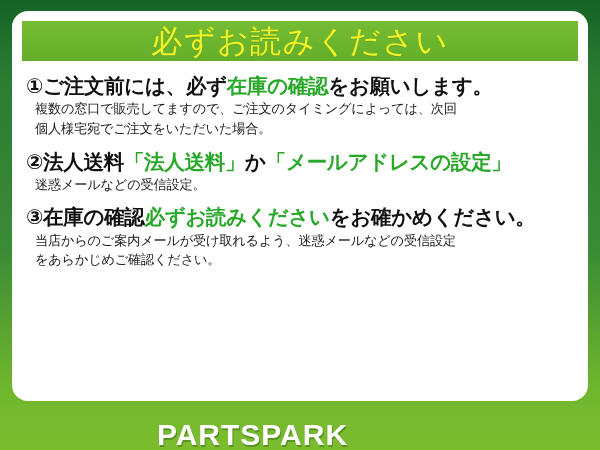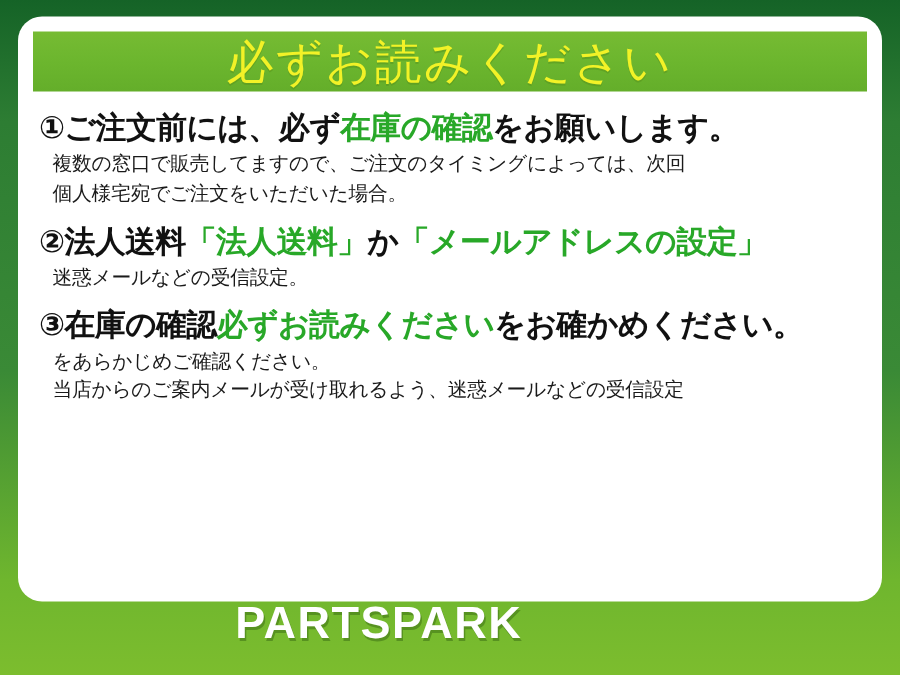--- a/index.html
+++ b/index.html
@@ -105,21 +105,21 @@
   .item-3 { margin-top: 9px; }
 
   
   .footer-band {
     position: absolute;
     left: 0;
     bottom: 0;
     width: 505px;
     height: 49px;
     display: flex;
-    align-items: flex-start;
+    align-items: flex-end;
     justify-content: center;
   }
 
   .brand {
     color: #ffffff;
     font-size: 30px;
     font-weight: bold;
     letter-spacing: 1px;
     line-height: 1;
     text-shadow: 1px 2px 0 rgba(70,125,25,.65);
@@ -150,22 +150,22 @@
         <div class="item-heading">
           <span class="marker">②</span><span>法人送料</span><span class="hl">「法人送料」</span><span>か</span><span class="hl">「メールアドレスの設定」</span>
         </div>
         <div class="item-sub">迷惑メールなどの受信設定。</div>
       </div>
 
       <div class="item item-3">
         <div class="item-heading">
           <span class="marker">③</span><span>在庫の確認</span><span class="hl">必ずお読みください</span><span>をお確かめください。</span>
         </div>
+        <div class="item-sub">当店からのご案内メールが受け取れるよう、迷惑メールなどの受信設定</div>
         <div class="item-sub">をあらかじめご確認ください。</div>
-        <div class="item-sub">当店からのご案内メールが受け取れるよう、迷惑メールなどの受信設定</div>
       </div>
 
     </div>
   </div>
 
   <div class="footer-band">
     <div class="brand">PARTSPARK</div>
   </div>
 
 </div>

